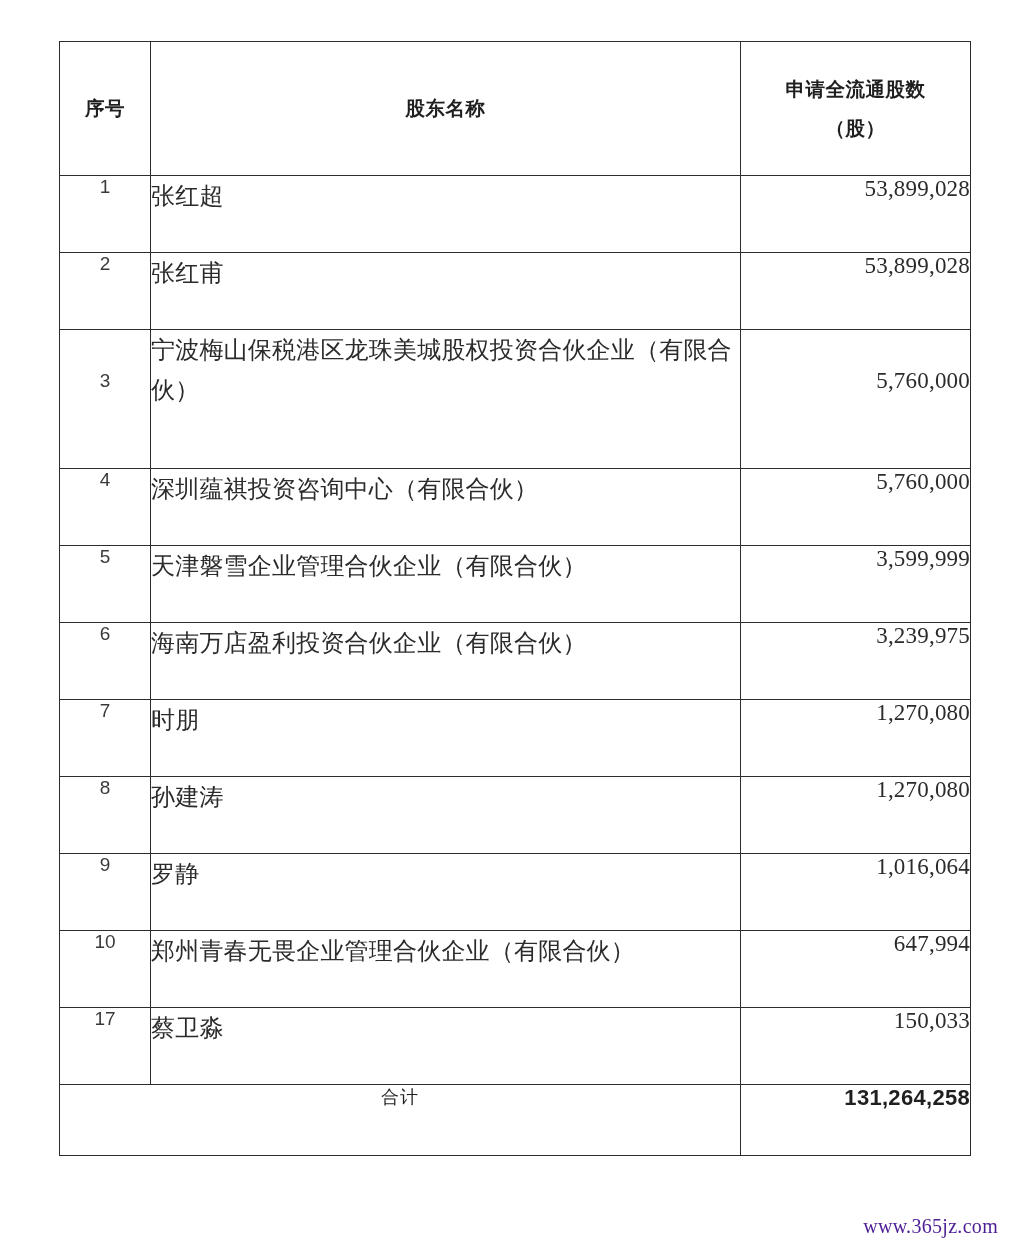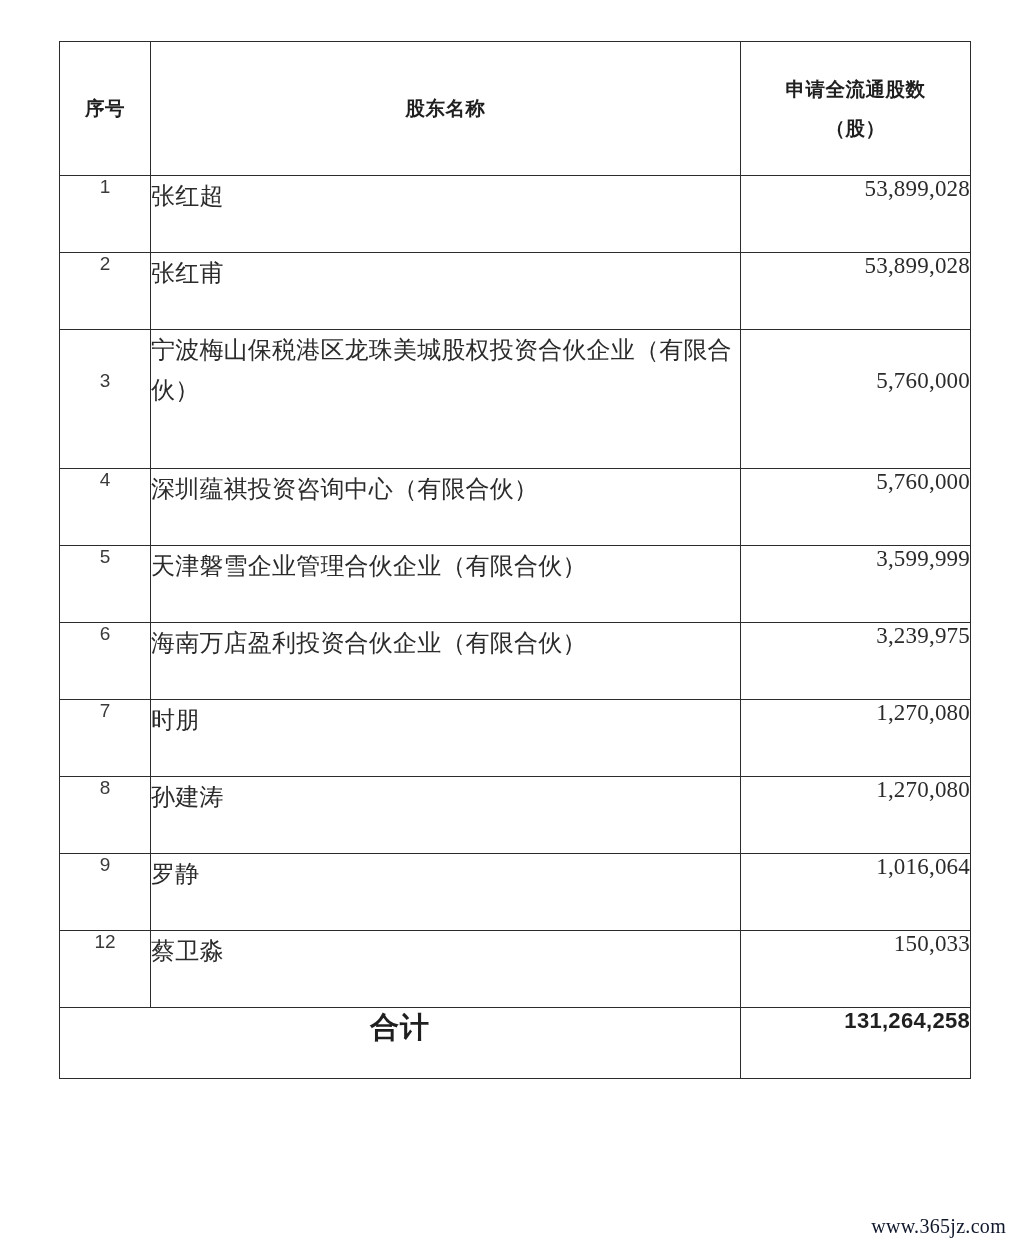--- a/index.html
+++ b/index.html
@@ -105,43 +105,43 @@
   tr.data-row.tall td.cell-shares {
     padding-top: 38px;
   }
 
   
   tr.total-row > td {
     height: 70px;
   }
   td.total-label {
     text-align: center;
-    font-size: 29px;
-    font-weight: bold;
+    font-size: 18px;
+    font-weight: normal;
     color: #1f1f1f;
     padding-top: 12px;
     letter-spacing: 1px;
   }
   td.total-value {
     text-align: right;
     font-size: 22px;
     font-weight: bold;
     color: #1f1f1f;
     padding: 12px 11px 0 6px;
     letter-spacing: 0.3px;
   }
 
   
   .watermark {
     position: absolute;
-    right: 18px;
+    right: 26px;
     bottom: 8px;
     font-family: "Liberation Serif", "DejaVu Serif", serif;
     font-size: 20px;
-    color: #0f172a;
+    color: #4c1d95;
     letter-spacing: 0.3px;
     white-space: nowrap;
   }
 </style>
 </head>
 <body>
 
 <div id="sheet">
 
   <table class="shareholder-table">
@@ -200,21 +200,26 @@
           <td class="cell-index">8</td>
           <td class="cell-name">孙建涛</td>
           <td class="cell-shares">1,270,080</td>
         </tr>
         <tr class="data-row">
           <td class="cell-index">9</td>
           <td class="cell-name">罗静</td>
           <td class="cell-shares">1,016,064</td>
         </tr>
         <tr class="data-row">
-          <td class="cell-index">12</td>
+          <td class="cell-index">10</td>
+          <td class="cell-name">郑州青春无畏企业管理合伙企业（有限合伙）</td>
+          <td class="cell-shares">647,994</td>
+        </tr>
+        <tr class="data-row">
+          <td class="cell-index">17</td>
           <td class="cell-name">蔡卫淼</td>
           <td class="cell-shares">150,033</td>
         </tr>
       </tbody>
     <tfoot>
       <tr class="total-row">
         <td class="total-label" colspan="2">合计</td>
         <td class="total-value">131,264,258</td>
       </tr>
     </tfoot>

